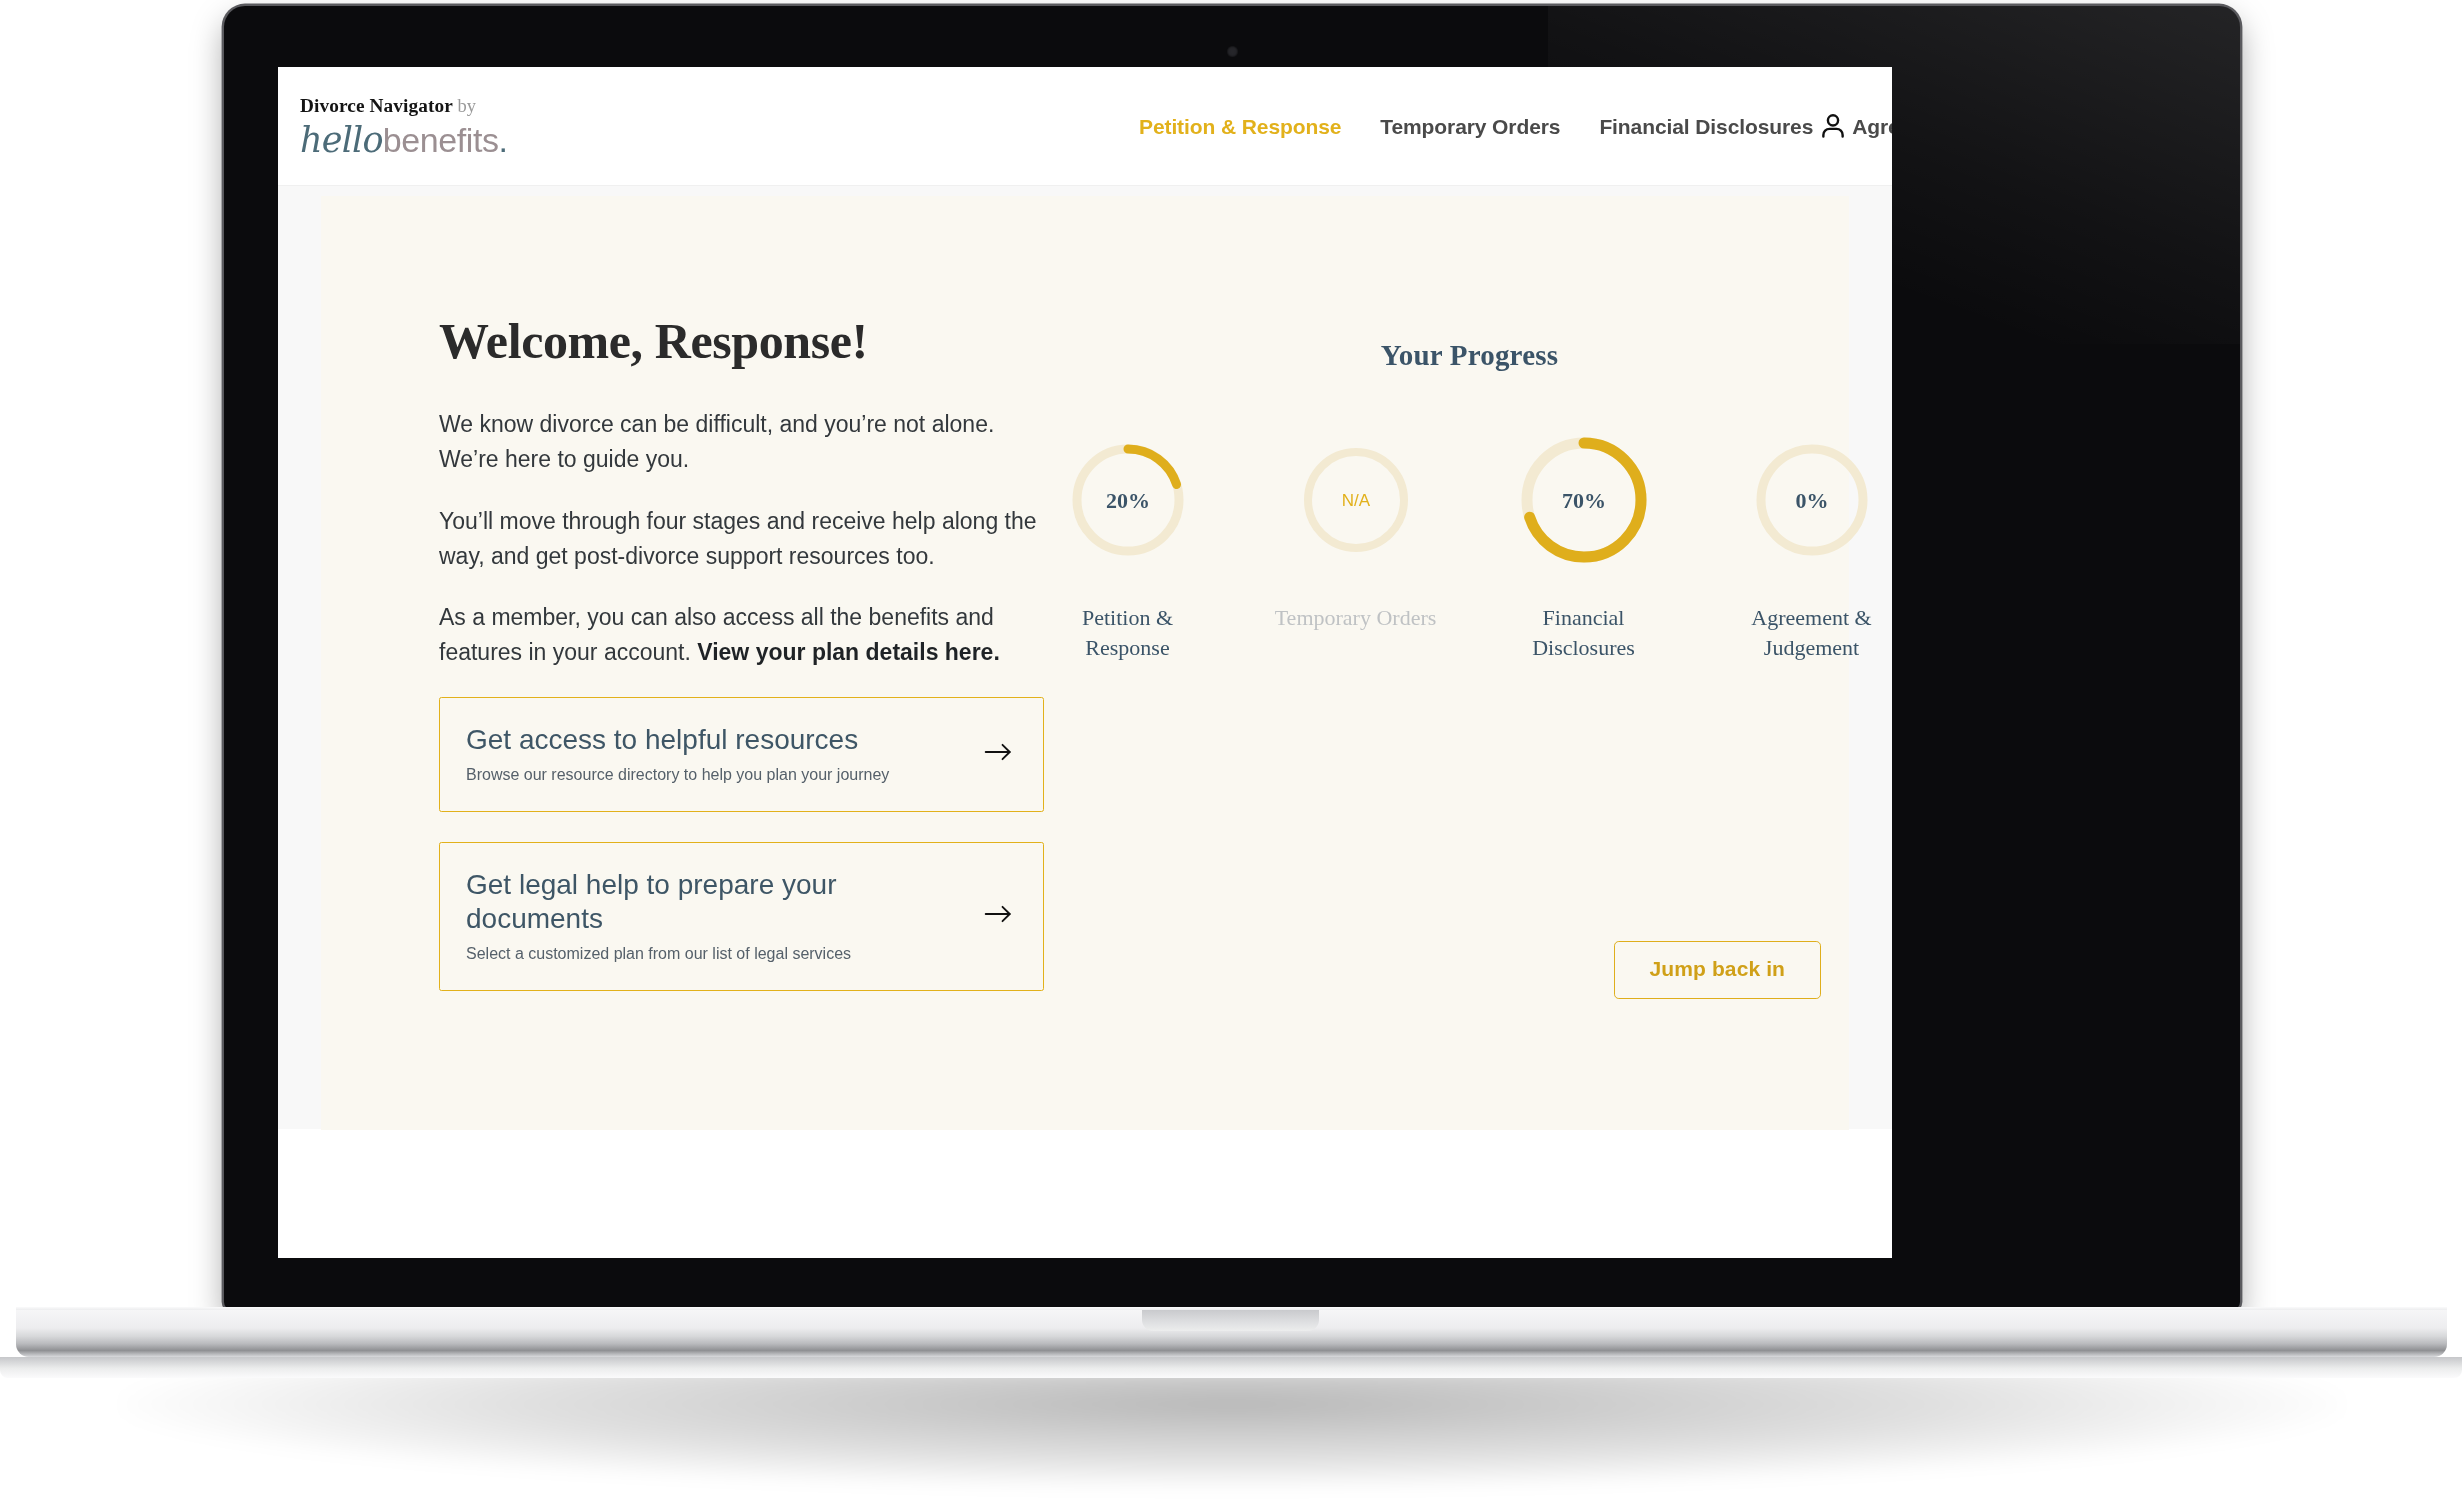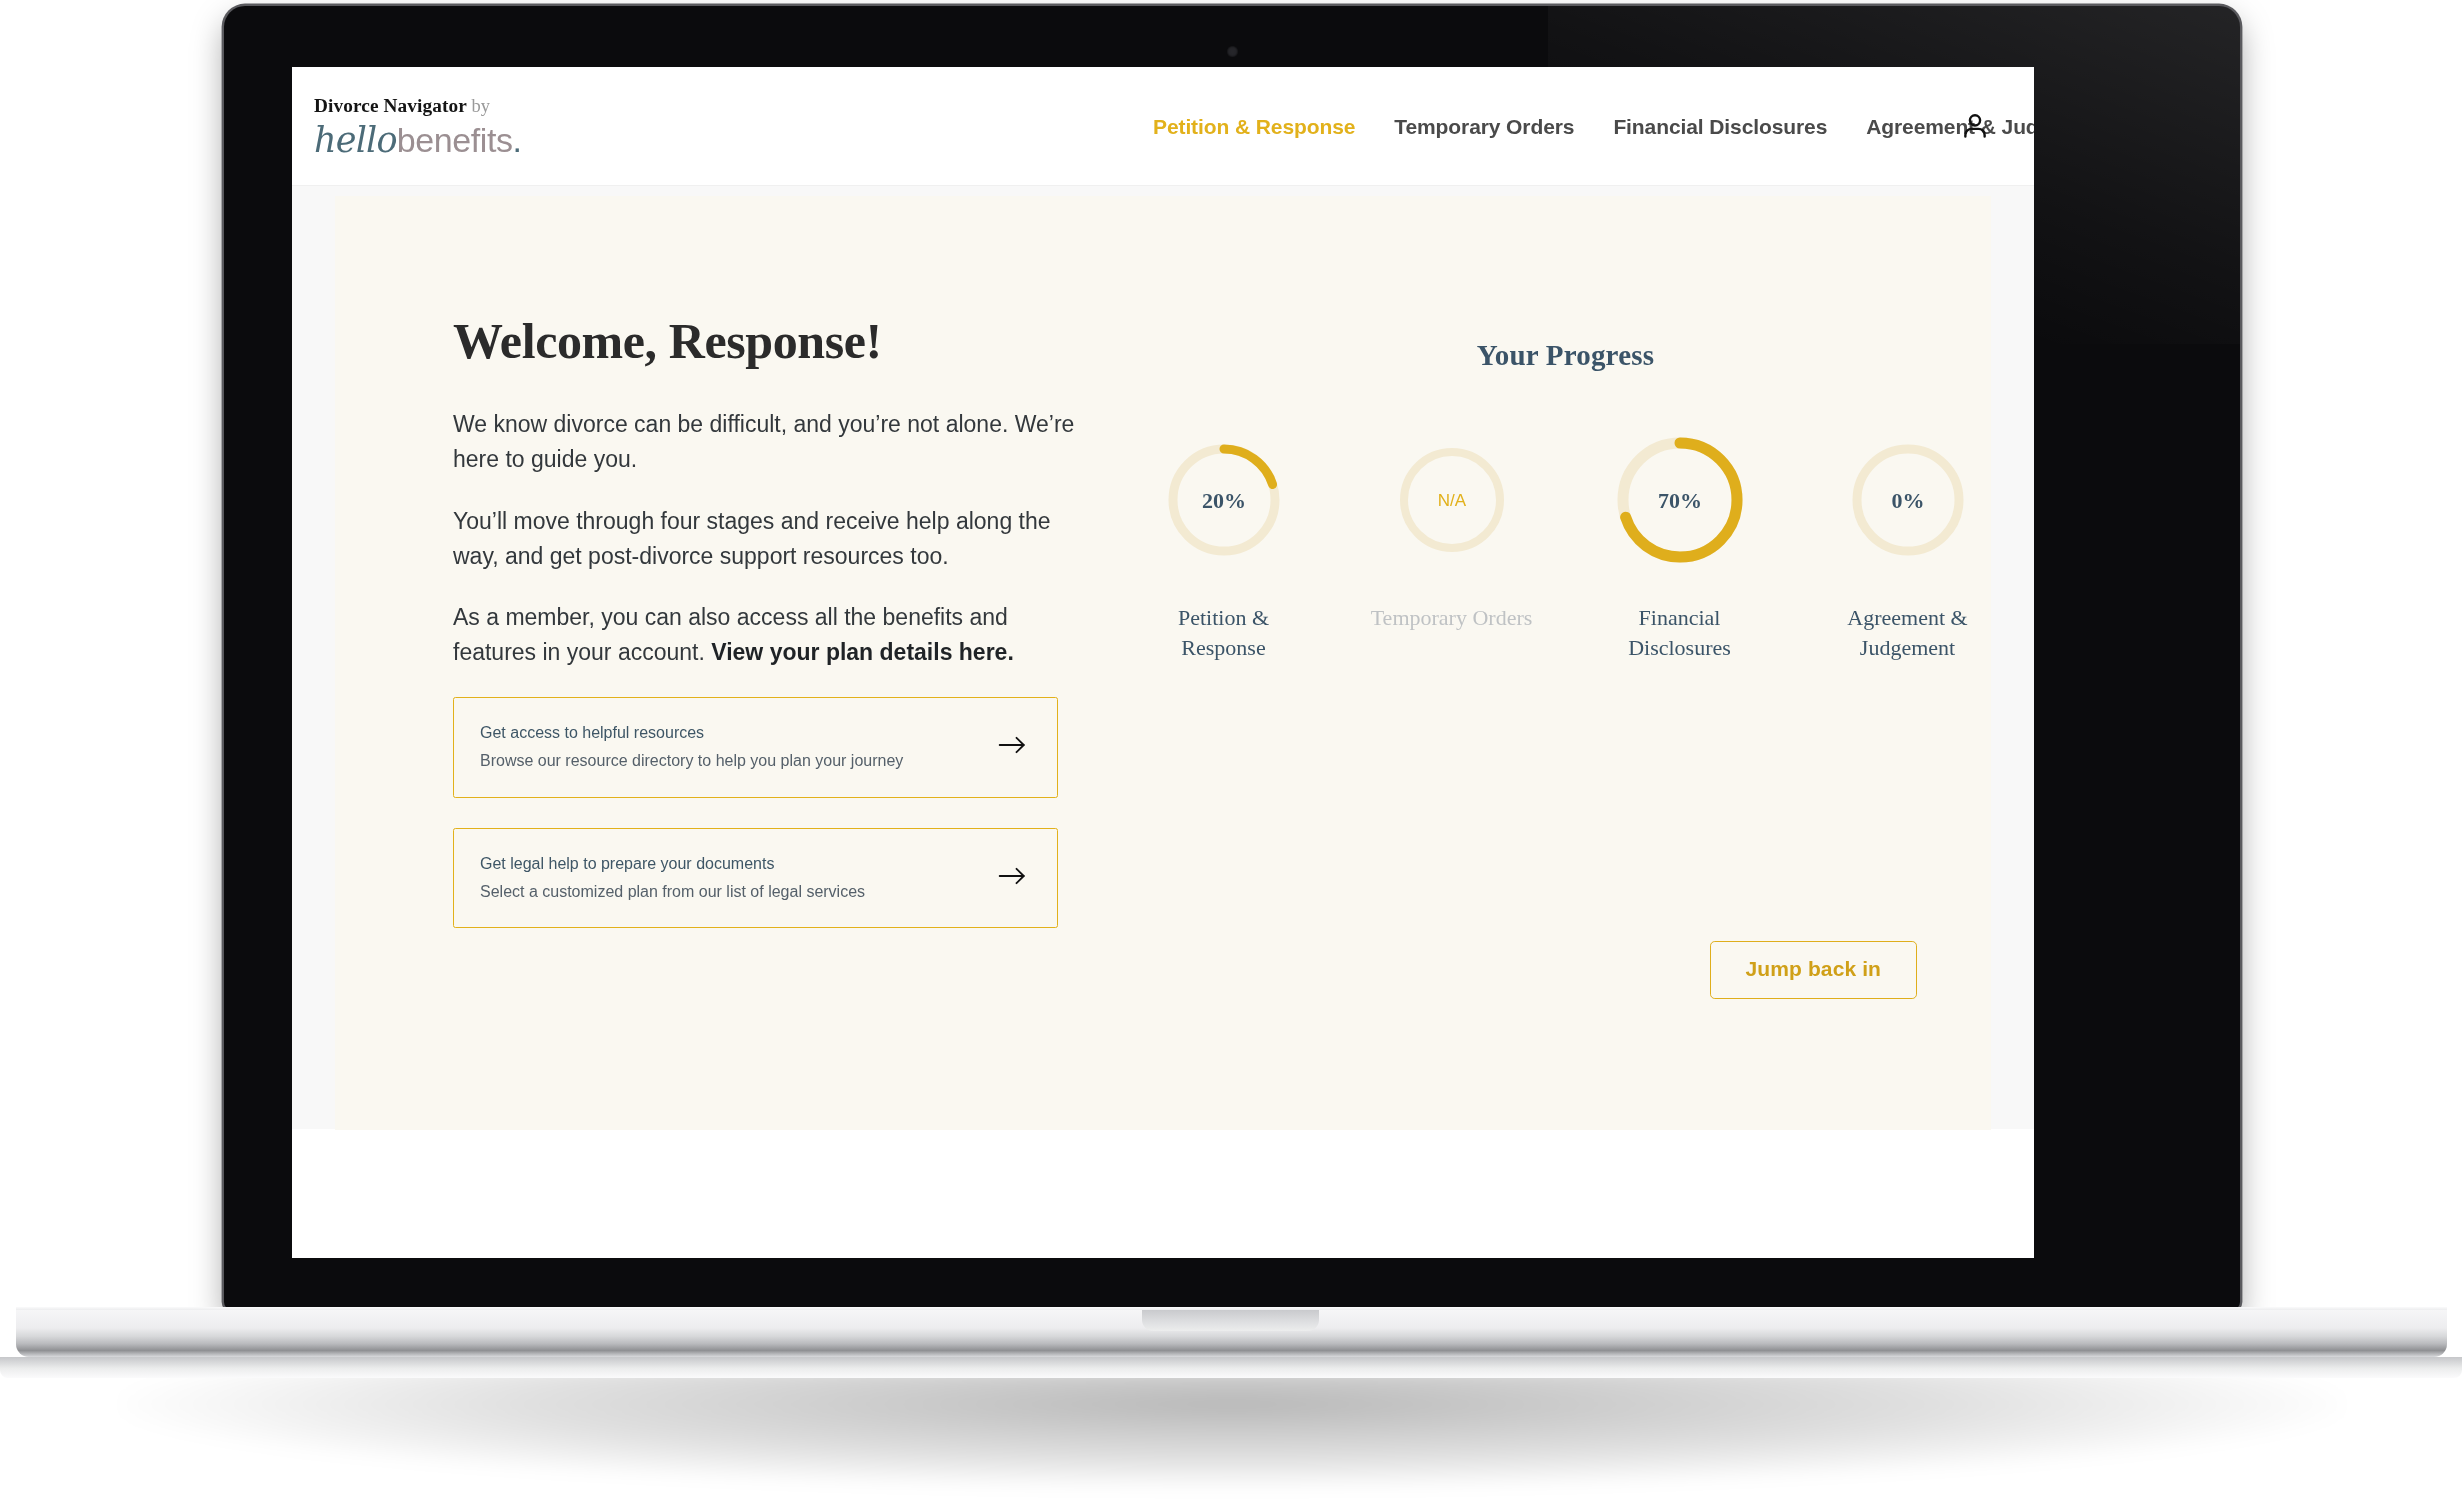--- a/index.html
+++ b/index.html
@@ -58,23 +58,23 @@
     height: 10.5px;
     margin-left: -4.8px;
     border-radius: 50%;
     background: #26262a;
     box-shadow: inset 0 0 2.4px #000;
   }
 
   
   .screen {
     position: absolute;
-    left: 292px;
+    left: 278px;
     top: 67px;
-    width: 1742px;
+    width: 1614px;
     height: 1191px;
     background: #be185d;
     overflow: hidden;
   }
 
   
   .laptop-deck {
     position: absolute;
     left: 16px;
     top: 1310px;
@@ -234,21 +234,21 @@
     padding: 25px 29px 26.6px 26px;
     margin-top: 17.7px;
     display: flex;
     align-items: center;
     justify-content: space-between;
     cursor: pointer;
   }
   .cardlink + .cardlink { margin-top: 30px; }
   .cl-title {
     font-family: "Liberation Sans", sans-serif;
-    font-size: 16px;
+    font-size: 28px;
     color: #3e5666;
     line-height: 1.2;
     margin-bottom: 8.9px;
   }
   .cl-sub {
     font-family: "Liberation Sans", sans-serif;
     font-size: 16px;
     color: #55606a;
     line-height: 1.2;
   }

